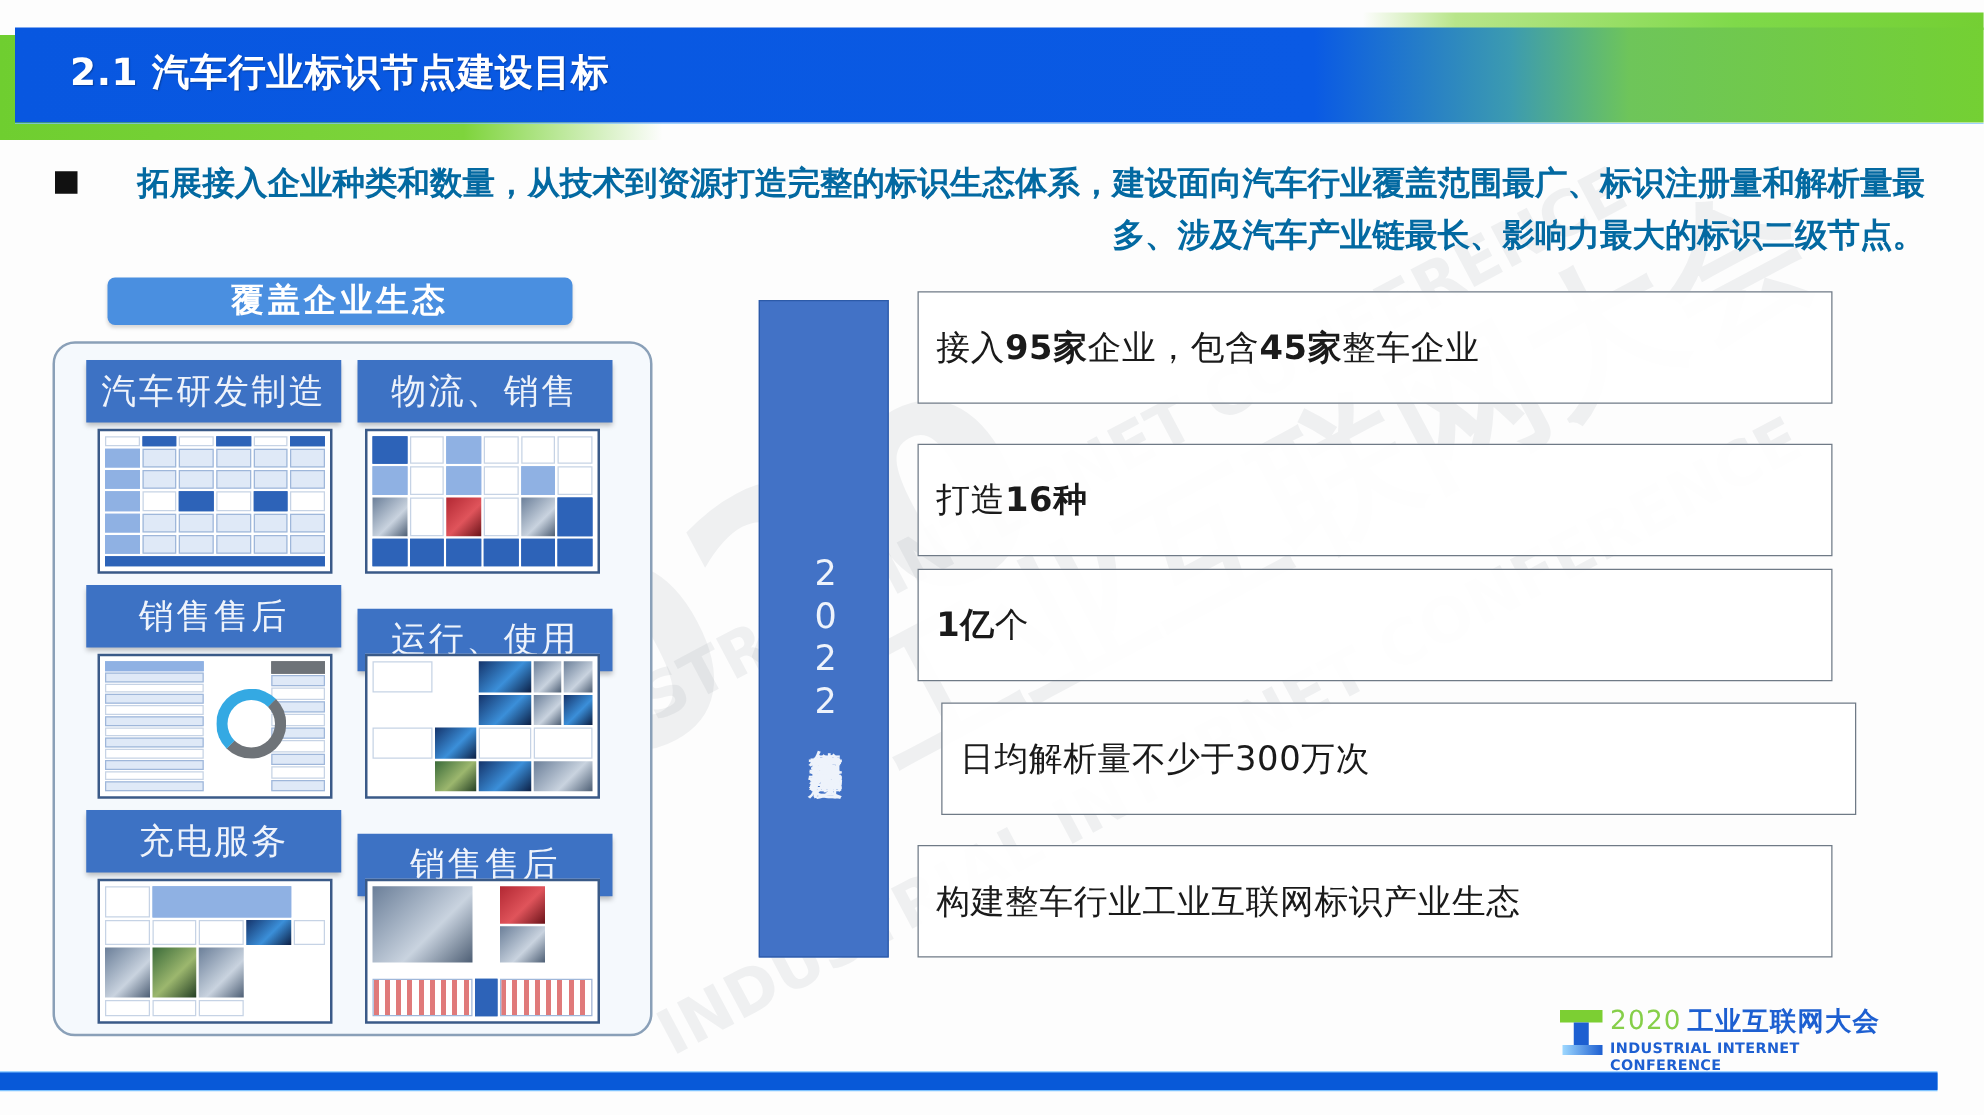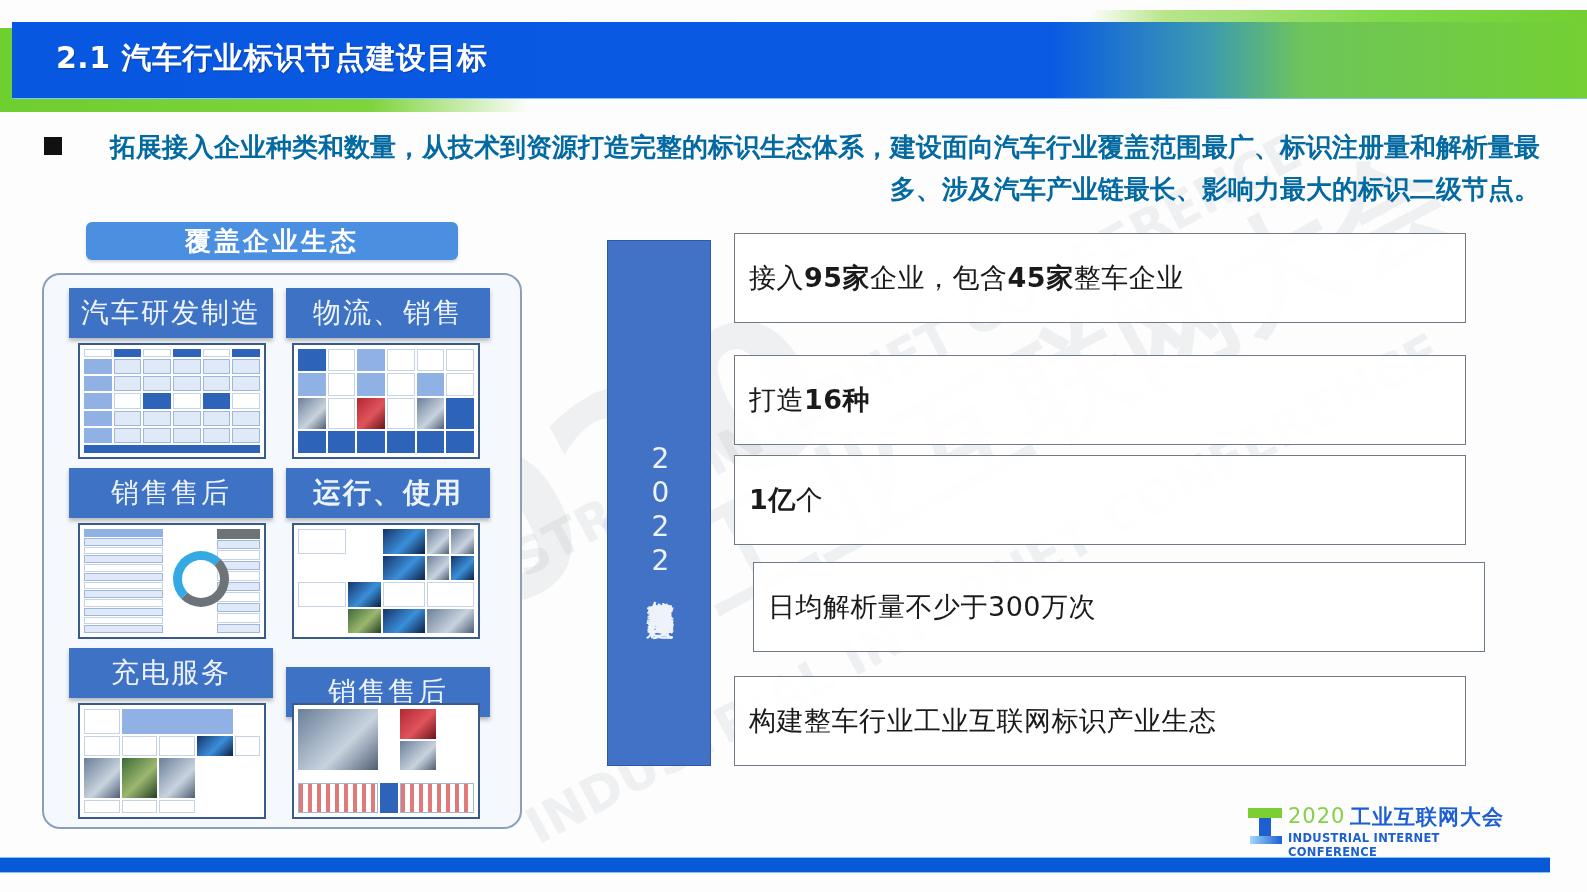--- a/index.html
+++ b/index.html
@@ -205,21 +205,21 @@
     <div class="cell dark"></div>
       <div class="cell dark"></div>
       <div class="cell dark"></div>
       <div class="cell dark"></div>
       <div class="cell dark"></div>
       <div class="cell dark"></div>
   </div>
 </div>
 
 <div class="eco-cat" style="left:69px; top:468px;">销售售后</div>
-<div class="eco-cat" style="left:286px; top:468px;font-weight:bold;">运行、使用</div>
+<div class="eco-cat" style="left:286px; top:487px;">运行、使用</div>
 
 <div class="eco-thumb" style="left:78px; top:523px;">
   <div class="thumb-grid" style="grid-template-columns: 2.2fr 1.4fr 1.2fr; grid-template-rows: 1fr;">
     <div style="display:grid; grid-template-rows: repeat(12,1fr); gap:1px;">
       <div class="cell mid"></div>
         <div class="cell"></div>
         <div class="cell white"></div>
         <div class="cell"></div>
         <div class="cell white"></div>
         <div class="cell"></div>

